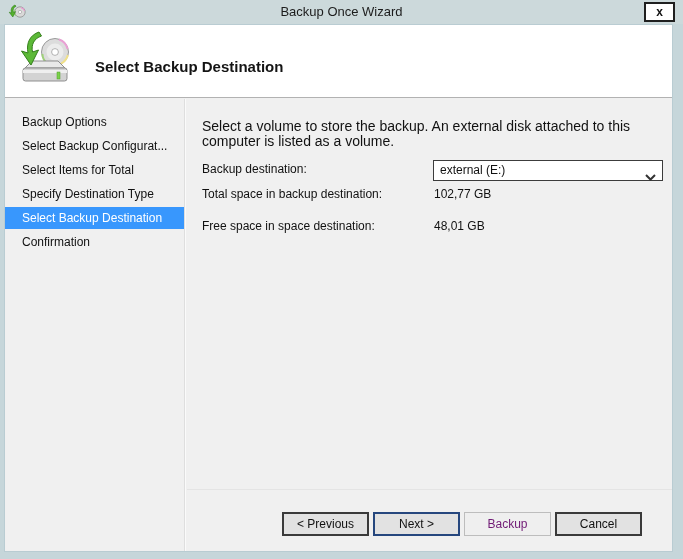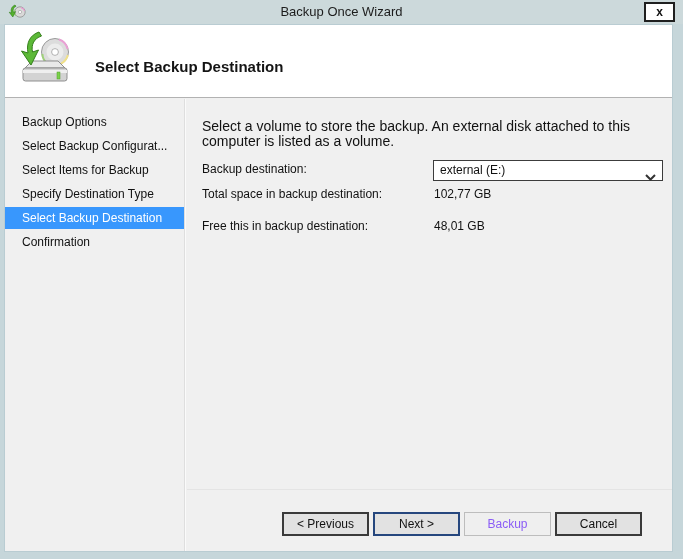--- a/index.html
+++ b/index.html
@@ -56,21 +56,21 @@
   }
   .combobox .chev{position:absolute;right:6px;top:7px;width:11px;height:7px;}
   .btn-sep{position:absolute;left:0;right:0;top:390px;height:1px;background:#e4e4e4;}
   .buttons{position:absolute;top:413px;right:30px;display:flex;gap:4px;}
   .btn{
     width:87px;height:24px;background:#e2e2e2;border:2px solid #3a3a3a;
     font-size:12px;color:#111;text-align:center;line-height:19px;
     padding:0;font-family:"Liberation Sans", sans-serif;cursor:default;
   }
   .btn.default{border:2px solid #26477e;}
-  .btn.disabled{background:#efefef;border:1px solid #bdbdbd;color:#8b5cf6;line-height:21px;}
+  .btn.disabled{background:#efefef;border:1px solid #bdbdbd;color:#701a75;line-height:21px;}
 </style>
 </head>
 <body>
 
 <div class="window">
 
   <div class="titlebar">
     <span class="titlebar-icon">
       <svg viewBox="0 0 18 18" width="18" height="18">
         <circle cx="12" cy="9" r="5.2" fill="#d9d9d9" stroke="#8f8f8f" stroke-width="0.8"></circle>
@@ -108,21 +108,21 @@
         </svg>
       </span>
       <div class="header-title">Select Backup Destination</div>
     </div>
 
     <div class="main">
 
       <div class="sidebar">
         <div class="sidebar-item">Backup Options</div>
         <div class="sidebar-item">Select Backup Configurat...</div>
-        <div class="sidebar-item">Select Items for Backup</div>
+        <div class="sidebar-item">Select Items for Total</div>
         <div class="sidebar-item">Specify Destination Type</div>
         <div class="sidebar-item selected">Select Backup Destination</div>
         <div class="sidebar-item">Confirmation</div>
       </div>
       <div class="vdivider"></div>
 
       <div class="content">
         <div class="description">Select a volume to store the backup. An external disk attached to this computer is listed as a volume.</div>
 
         <div class="flabel row-dest">Backup destination:</div>
@@ -131,21 +131,21 @@
           <span class="chev">
             <svg viewBox="0 0 11 7" width="11" height="7">
               <polyline points="1,1 5.5,5.5 10,1" fill="none" stroke="#333333" stroke-width="2"></polyline>
             </svg>
           </span>
         </div>
 
         <div class="flabel row-total">Total space in backup destination:</div>
         <div class="fvalue row-total">102,77 GB</div>
 
-        <div class="flabel row-free">Free this in backup destination:</div>
+        <div class="flabel row-free">Free space in space destination:</div>
         <div class="fvalue row-free">48,01 GB</div>
 
         <div class="btn-sep"></div>
 
         <div class="buttons">
           <button class="btn">&lt; Previous</button>
           <button class="btn default">Next &gt;</button>
           <button class="btn disabled" aria-disabled="true">Backup</button>
           <button class="btn">Cancel</button>
         </div>

